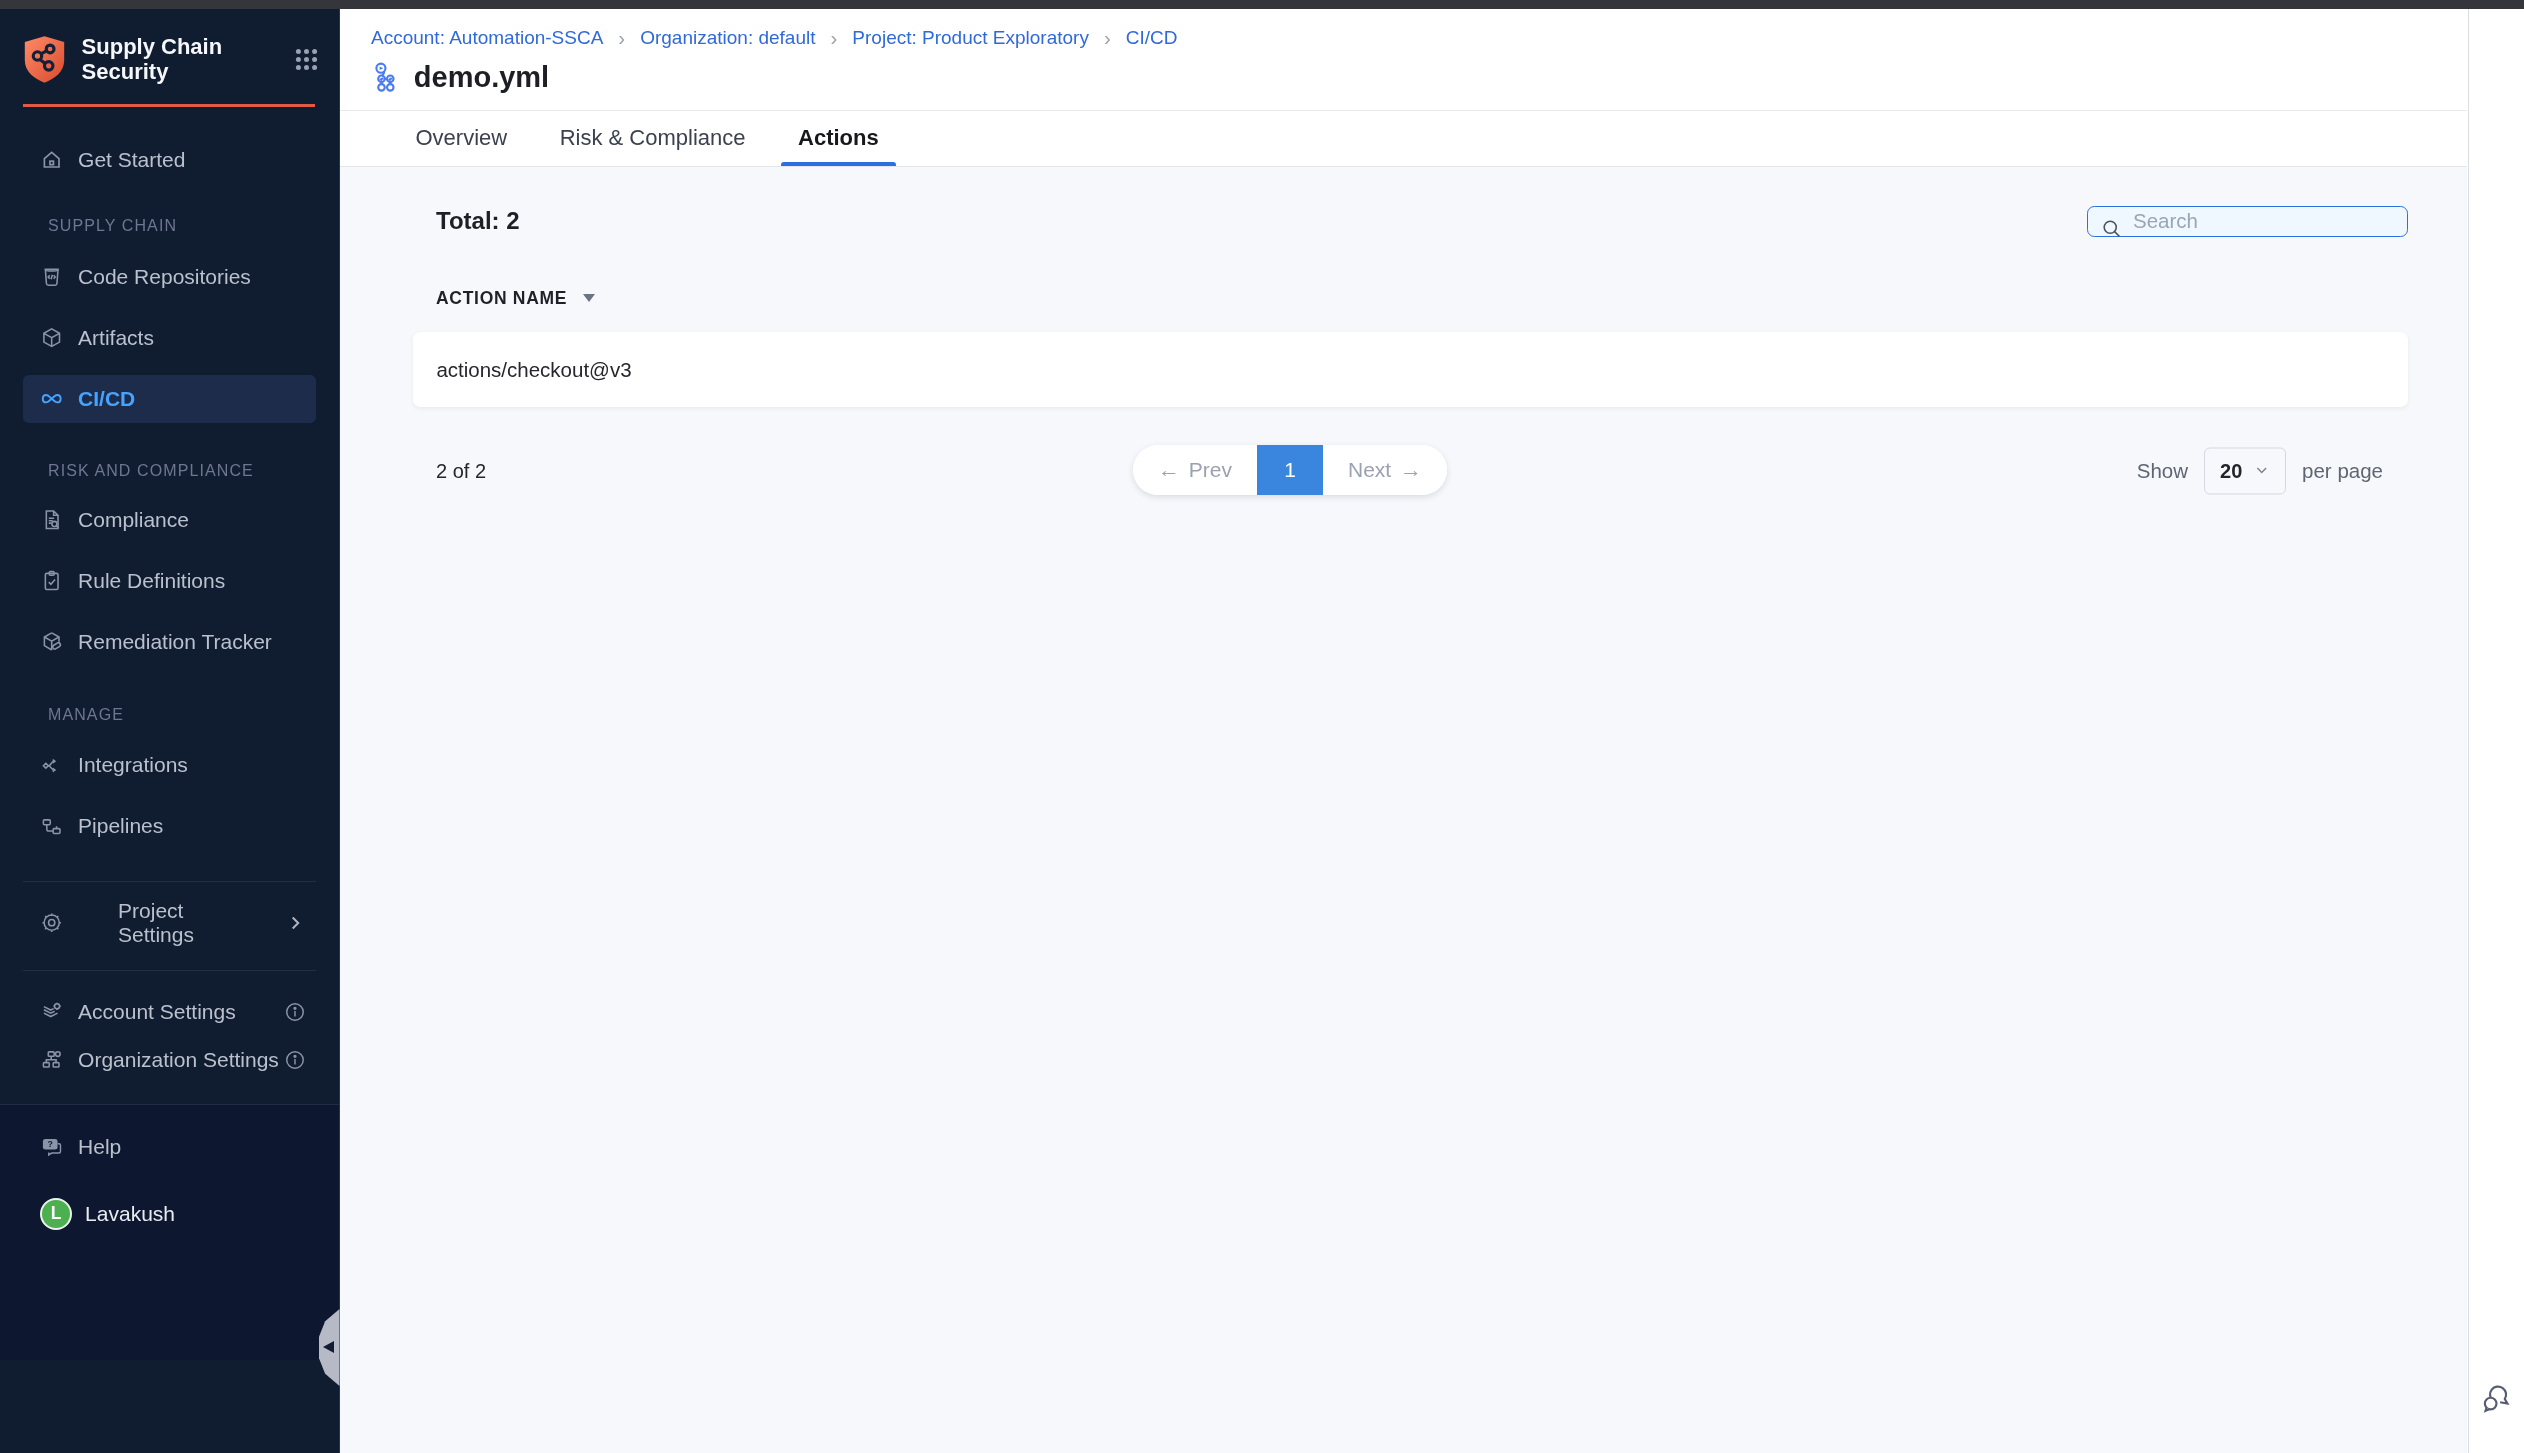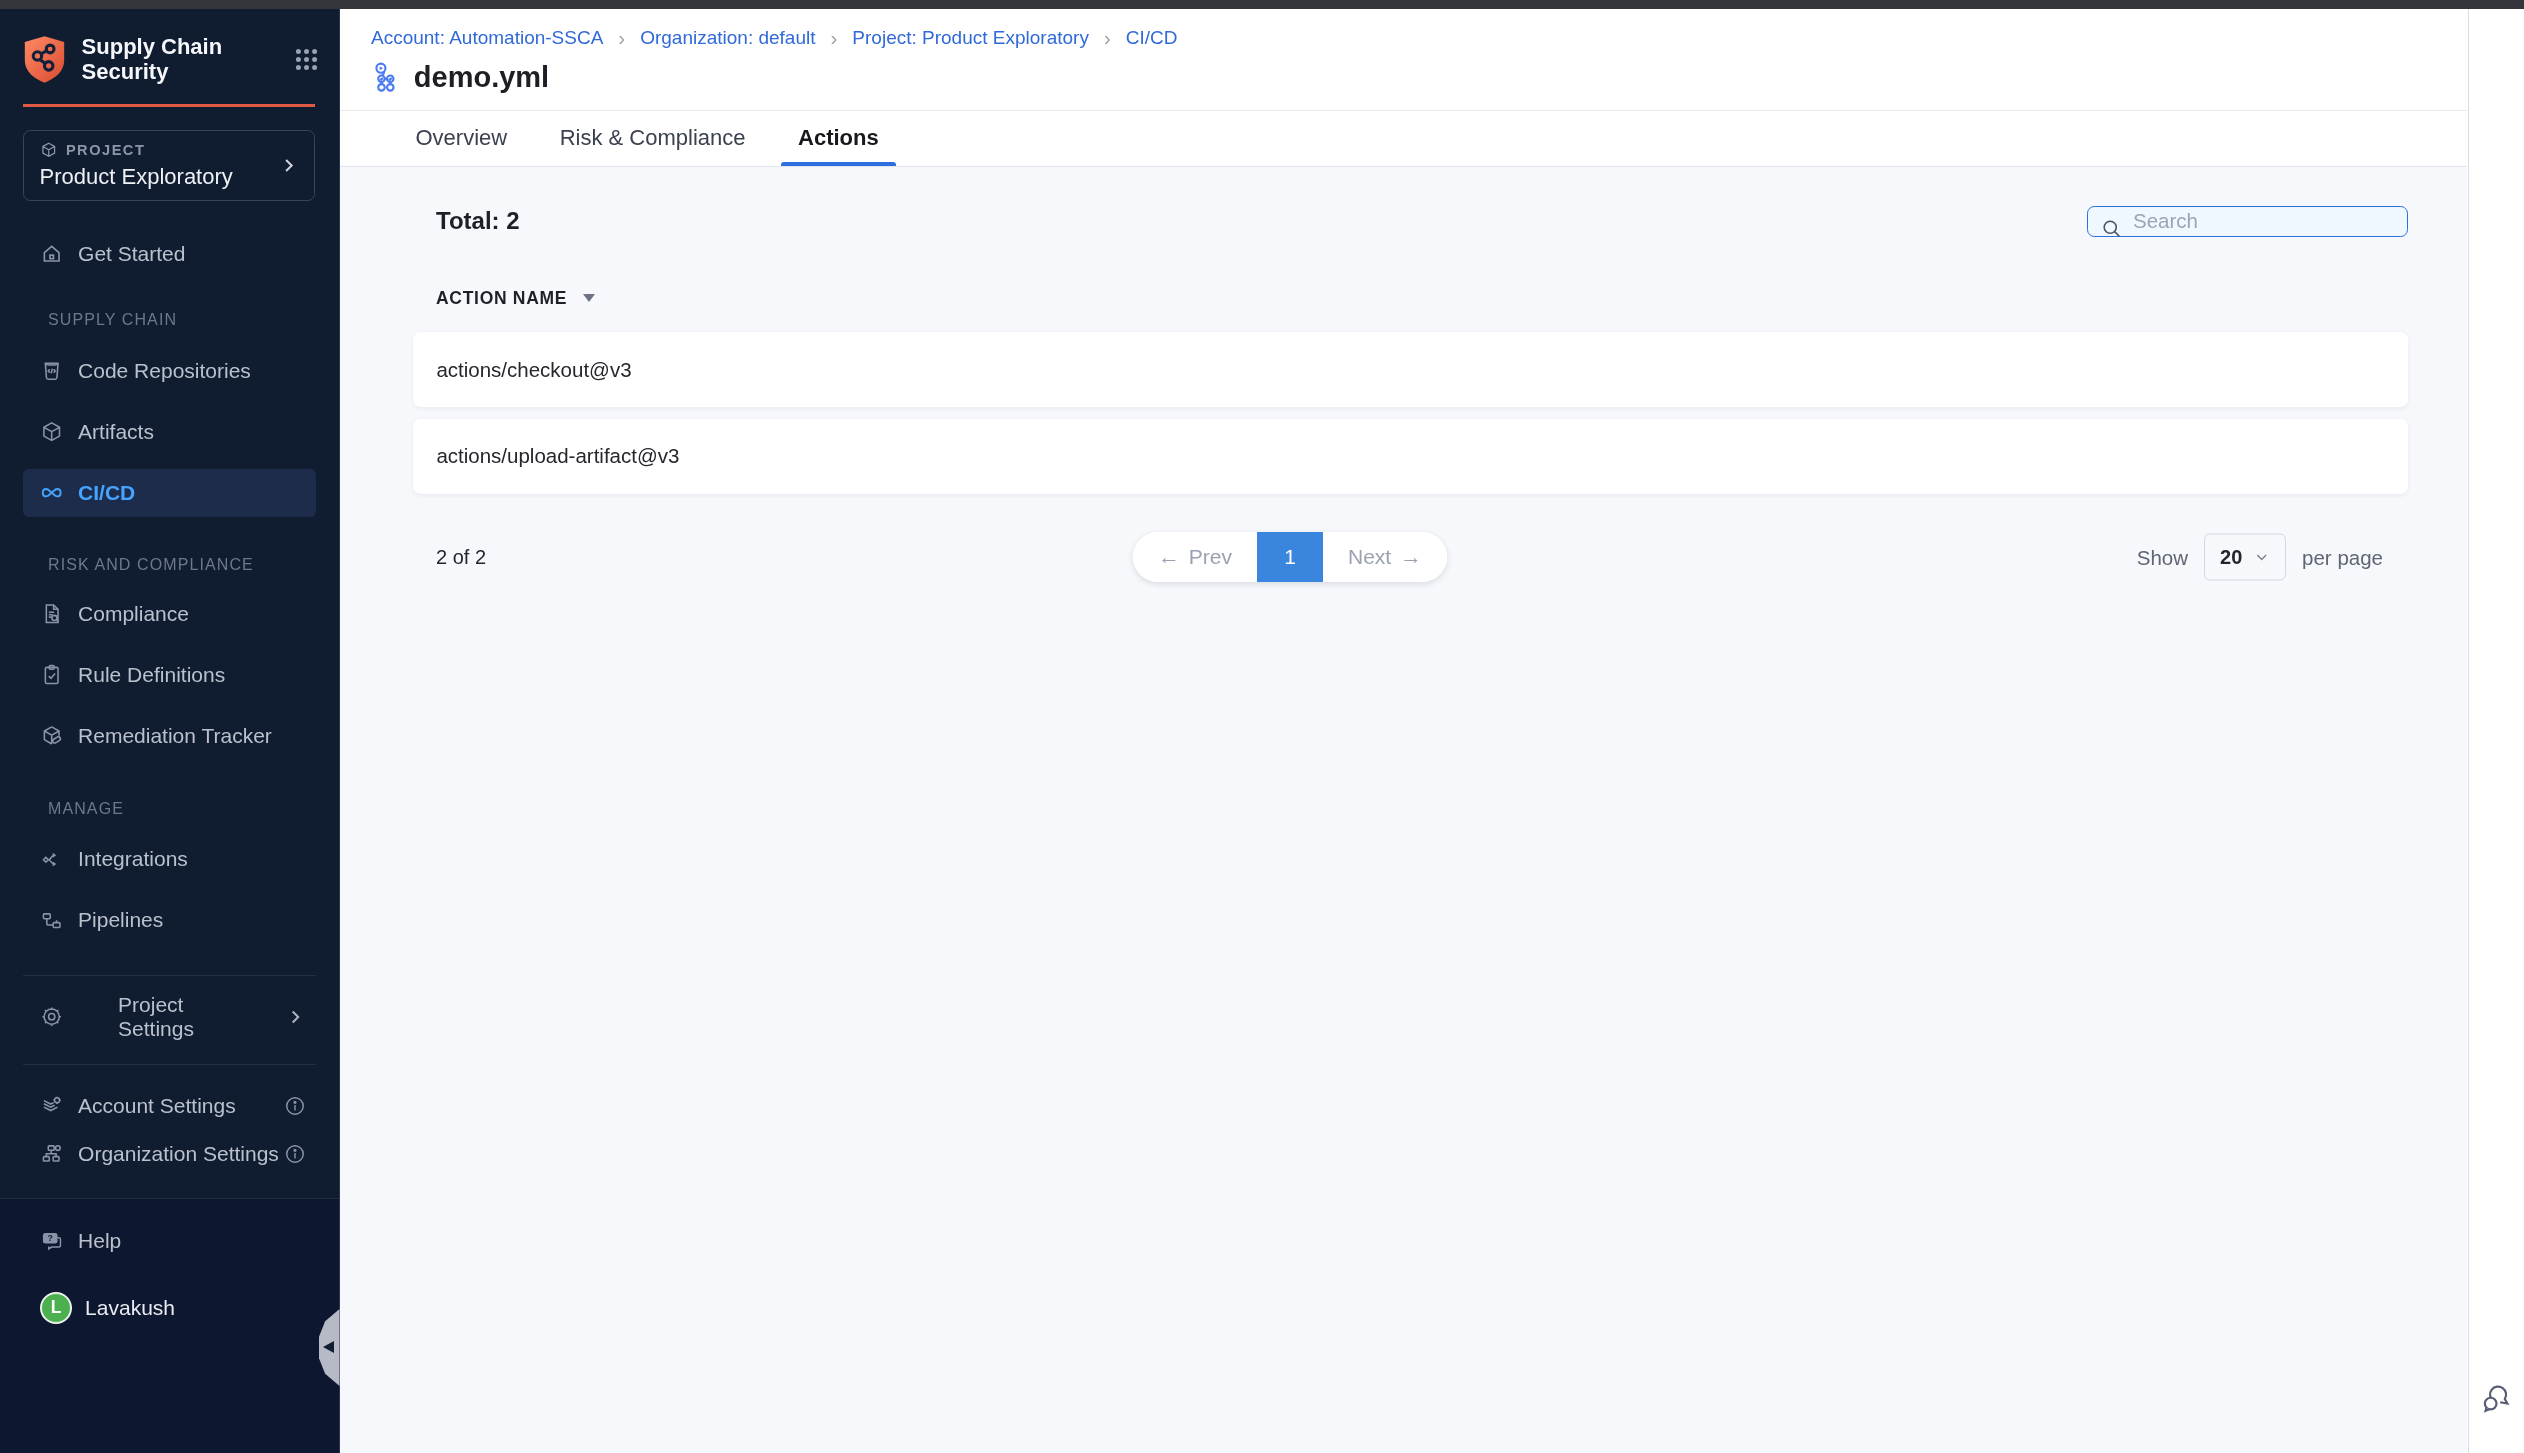--- a/index.html
+++ b/index.html
@@ -167,34 +167,20 @@
           <circle cx="17" cy="17" r="3.4"></circle>
           <circle cx="28" cy="17" r="3.4"></circle>
         <circle cx="6" cy="28" r="3.4"></circle>
           <circle cx="17" cy="28" r="3.4"></circle>
           <circle cx="28" cy="28" r="3.4"></circle>
       </svg>
     </div>
 
     <div class="brand-underline"></div>
 
-    <div class="project-card">
-      <div class="pc-main">
-        <div class="pc-label-row">
-          <svg width="17.5" height="17.5" viewBox="0 0 24 24" fill="none" stroke="#8d95a9" stroke-width="1.7">
-            <path d="M12 3 L20 7.5 V16.5 L12 21 L4 16.5 V7.5 Z M4 7.5 L12 12 L20 7.5 M12 12 V21"></path>
-          </svg>
-          <span class="pc-label">PROJECT</span>
-        </div>
-        <div class="pc-name">Product Exploratory</div>
-      </div>
-      <svg class="chev" viewBox="0 0 24 24" fill="none" stroke="#cfd4de" stroke-width="2.6">
-        <path d="M9 5 L16 12 L9 19"></path>
-      </svg>
-    </div>
 
     <div class="nav">
 
       <div class="nav-item mt39">
         <svg class="ic" viewBox="0 0 24 24" fill="none" stroke="#8a93a8" stroke-width="1.7">
           <path d="M4.5 11 L12 4.5 L19.5 11 V19.5 H4.5 Z"></path>
             <rect x="10.2" y="13.5" width="3.6" height="3.6"></rect>
         </svg>
         <span>Get Started</span>
       </div>
@@ -398,23 +384,20 @@
 
       <div class="list-head">
         <span class="list-head-label">ACTION NAME</span>
         <span class="sort-tri"></span>
       </div>
 
       <div class="rows">
         <div class="row-card">
           <span>actions/checkout@v3</span>
         </div>
-        <div class="row-card">
-          <span>actions/upload-artifact@v3</span>
-        </div>
       </div>
 
       <div class="pagination-row">
         <span class="page-summary">2 of 2</span>
 
         <div class="pager">
           <div class="pager-btn">
             <span class="arrow">←</span>
             <span>Prev</span>
           </div>

